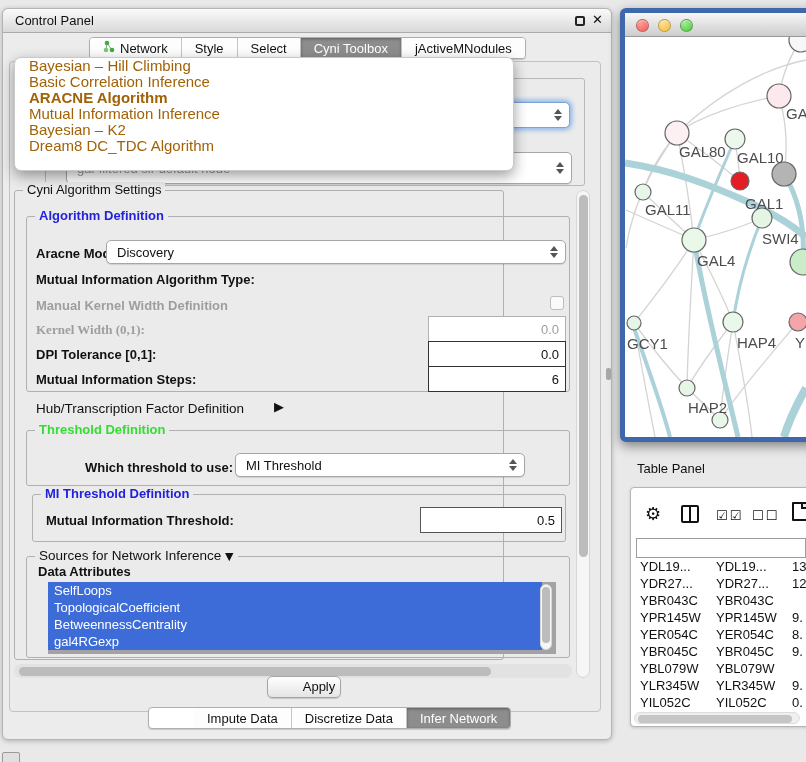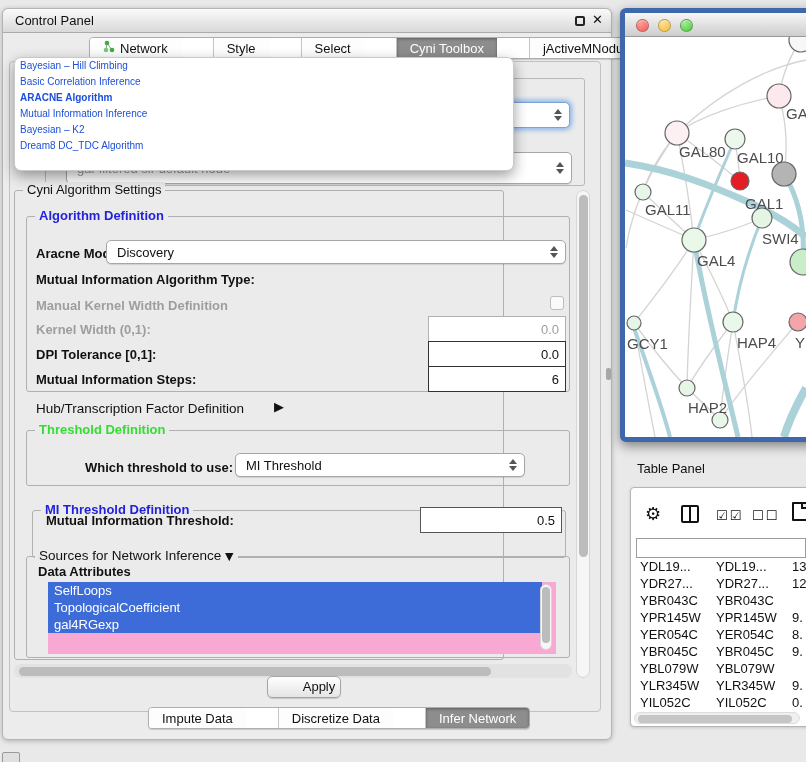--- a/index.html
+++ b/index.html
@@ -13,21 +13,21 @@
     border:1px solid #b5b5b5; border-radius:6px; box-shadow:0 1px 5px rgba(0,0,0,.25); }
   #cp-titlebar { left:0; top:0; width:100%; height:24px; border-radius:6px 6px 0 0;
     background:linear-gradient(#fafafa,#d9d9d9); border-bottom:1px solid #ababab; }
   #cp-title { left:12px; top:4px; font-size:13px; color:#111; }
   .float-btn { right:26px; top:7px; width:10px; height:10px; border:2px solid #222; border-radius:2px; }
   .close-btn { right:8px; top:3px; font-size:13px; font-weight:bold; color:#111;
     font-family:"DejaVu Sans", sans-serif; }
 
   
   .segbar { display:flex; height:22px; border:1px solid #aeaeae; border-radius:4px;
-    overflow:hidden; background:#fff; box-shadow:0 1px 1px rgba(0,0,0,.15);gap:32px; }
+    overflow:hidden; background:#fff; box-shadow:0 1px 1px rgba(0,0,0,.15); }
   .seg { display:flex; align-items:center; gap:5px; padding:0 13px; font-size:13px;
     background:#fdfdfd; border-left:1px solid #c4c4c4; white-space:nowrap; color:#111; }
   .seg:first-child { border-left:none; }
   .seg.sel { background:#8d8d8d; color:#fff; box-shadow:inset 0 1px 3px rgba(0,0,0,.35); }
 
   
   .group { position:absolute; border:1px solid #b0b0b0; border-radius:3px; }
   .legend { position:absolute; top:-9px; left:8px; background:#ebebeb; padding:0 4px;
     font-size:13px; font-weight:bold; white-space:nowrap; }
   .combo { position:absolute; background:#fff; border:1px solid #a6a6a6; border-radius:5px;
@@ -44,29 +44,29 @@
   .field.en { border:1.5px solid #333; color:#111; }
   .field.dis { border:1px solid #b2b2b2; color:#9e9e9e; }
   .lbl { position:absolute; font-size:13px; font-weight:bold; white-space:nowrap; }
   .lbl.dis { color:#9e9e9e; }
   .icon-f { font-family:"DejaVu Sans", sans-serif; }
 
   
   #algo-popup { left:14px; top:57px; width:500px; height:114px; background:#fff;
     border:1px solid #c9c9c9; border-radius:7px; box-shadow:0 5px 14px rgba(0,0,0,.38); z-index:30; }
   #algo-prompt { height:18px; text-align:center; color:#b9b9b9; font-size:13px; padding-top:2px; }
-  .algo-item { height:16px; line-height:16px; padding-left:5px; font-size:10px; color:#1d4ed8; }
+  .algo-item { height:16px; line-height:16px; padding-left:14px; font-size:15px; color:#a16207; }
   .algo-item.bold { font-weight:bold; }
 
   
   .sb-track-v { background:#f6f6f6; border:1px solid #d6d6d6; border-radius:7px; }
   .sb-thumb { position:absolute; background:#bcbcbc; border-radius:6px; }
 
   
-  #attr-list { left:48px; top:582px; width:508px; height:72px; background:#f9a8d4; overflow:hidden; }
+  #attr-list { left:48px; top:582px; width:508px; height:72px; background:#a3a3a3; overflow:hidden; }
   .attr-item { height:17px; line-height:17px; padding-left:6px; color:#fff; background:#3d6cd8;
     font-size:13px; width:494px; }
 
   
   #apply-btn { left:267px; top:676px; width:74px; height:22px; border:1px solid #a5a5a5;
     border-radius:5px; background:linear-gradient(#ffffff,#e4e4e4); text-align:center;
     line-height:20px; font-size:13px; box-shadow:0 1px 1px rgba(0,0,0,.15);padding-left:30px; }
 
   
   #net-window { left:620px; top:8px; width:200px; height:434px; border:5px solid #3e68ab;
@@ -174,21 +174,21 @@
   <div class="combo" style="left:106px; top:240px; width:460px; height:24px;">
     <span>Discovery</span>
     <span class="stepper">
         <span class="tri-up"></span>
         <span class="tri-down"></span>
       </span>
   </div>
   <span class="lbl" style="left:36px; top:272px;">Mutual Information Algorithm Type:</span>
   <span class="lbl dis" style="left:36px; top:298px;">Manual Kernel Width Definition</span>
   <div class="cbx" style="left:550px; top:296px;"></div>
-  <span class="lbl dis" style="left:36px; top:322px;">Kernel Width (0,1):</span>
+  <span class="lbl dis" style="left:36px; top:322px;font-family:Liberation Serif, serif;">Kernel Width (0,1):</span>
   <div class="field dis" style="left:428px; top:316px; width:138px; height:21px;">
     <span>0.0</span>
   </div>
   <span class="lbl" style="left:36px; top:347px;">DPI Tolerance [0,1]:</span>
   <div class="field en" style="left:428px; top:341px; width:138px; height:21px;">
     <span>0.0</span>
   </div>
   <span class="lbl" style="left:36px; top:372px;">Mutual Information Steps:</span>
   <div class="field en" style="left:428px; top:366px; width:138px; height:21px;">
     <span>6</span>
@@ -202,54 +202,55 @@
   </div>
   <span class="lbl" style="left:85px; top:460px;">Which threshold to use:</span>
   <div class="combo" style="left:235px; top:453px; width:290px; height:24px;">
     <span>MI Threshold</span>
     <span class="stepper">
         <span class="tri-up"></span>
         <span class="tri-down"></span>
       </span>
   </div>
 
-  <div class="group" style="left:32px; top:494px; width:534px; height:48px;margin-top:16px;">
+  <div class="group" style="left:32px; top:494px; width:534px; height:48px;">
     <span class="legend" style="color:#2222dd;">MI Threshold Definition</span>
   </div>
   <span class="lbl" style="left:46px; top:513px;">Mutual Information Threshold:</span>
   <div class="field en" style="left:420px; top:507px; width:142px; height:22px; border-width:1px; border-color:#555;">
     <span>0.5</span>
   </div>
 
   <div class="group" style="left:26px; top:556px; width:544px; height:102px;">
     <span class="legend" style="font-weight:normal; font-size:13.5px;">
       <span>Sources for Network Inference</span>
       <span class="icon-f" style="font-size:11px;">▼</span>
     </span>
   </div>
   <span class="lbl" style="left:38px; top:564px;">Data Attributes</span>
   <div id="attr-list" class="abs">
       <div class="attr-item">SelfLoops</div>
       <div class="attr-item">TopologicalCoefficient</div>
+      <div class="attr-item">BetweennessCentrality</div>
       <div class="attr-item">gal4RGexp</div>
     </div>
   <div class="abs sb-track-v" style="left:540px; top:584px; width:12px; height:66px;">
     <span class="sb-thumb" style="left:1px; top:2px; width:8px; height:56px;"></span>
   </div>
 
   <div class="abs sb-track-v" style="left:576px; top:190px; width:14px; height:488px;">
     <span class="sb-thumb" style="left:2px; top:4px; width:9px; height:362px;"></span>
   </div>
   <div class="abs" style="left:14px; top:664px; width:558px; height:14px; background:#e2e2e2; border-radius:7px;">
     <span class="sb-thumb" style="left:5px; top:2.5px; width:472px; height:9px;"></span>
   </div>
 
   <div id="apply-btn" class="abs">Apply</div>
 
-  <div class="segbar abs" style="left:148px; top:707px;">
+  <div class="segbar abs" style="left:148px; top:707px;padding-left:45px;">
     <div class="seg">
         <span>Impute Data</span>
       </div>
     <div class="seg">
         <span>Discretize Data</span>
       </div>
     <div class="seg sel">
         <span>Infer Network</span>
       </div>
   </div>

